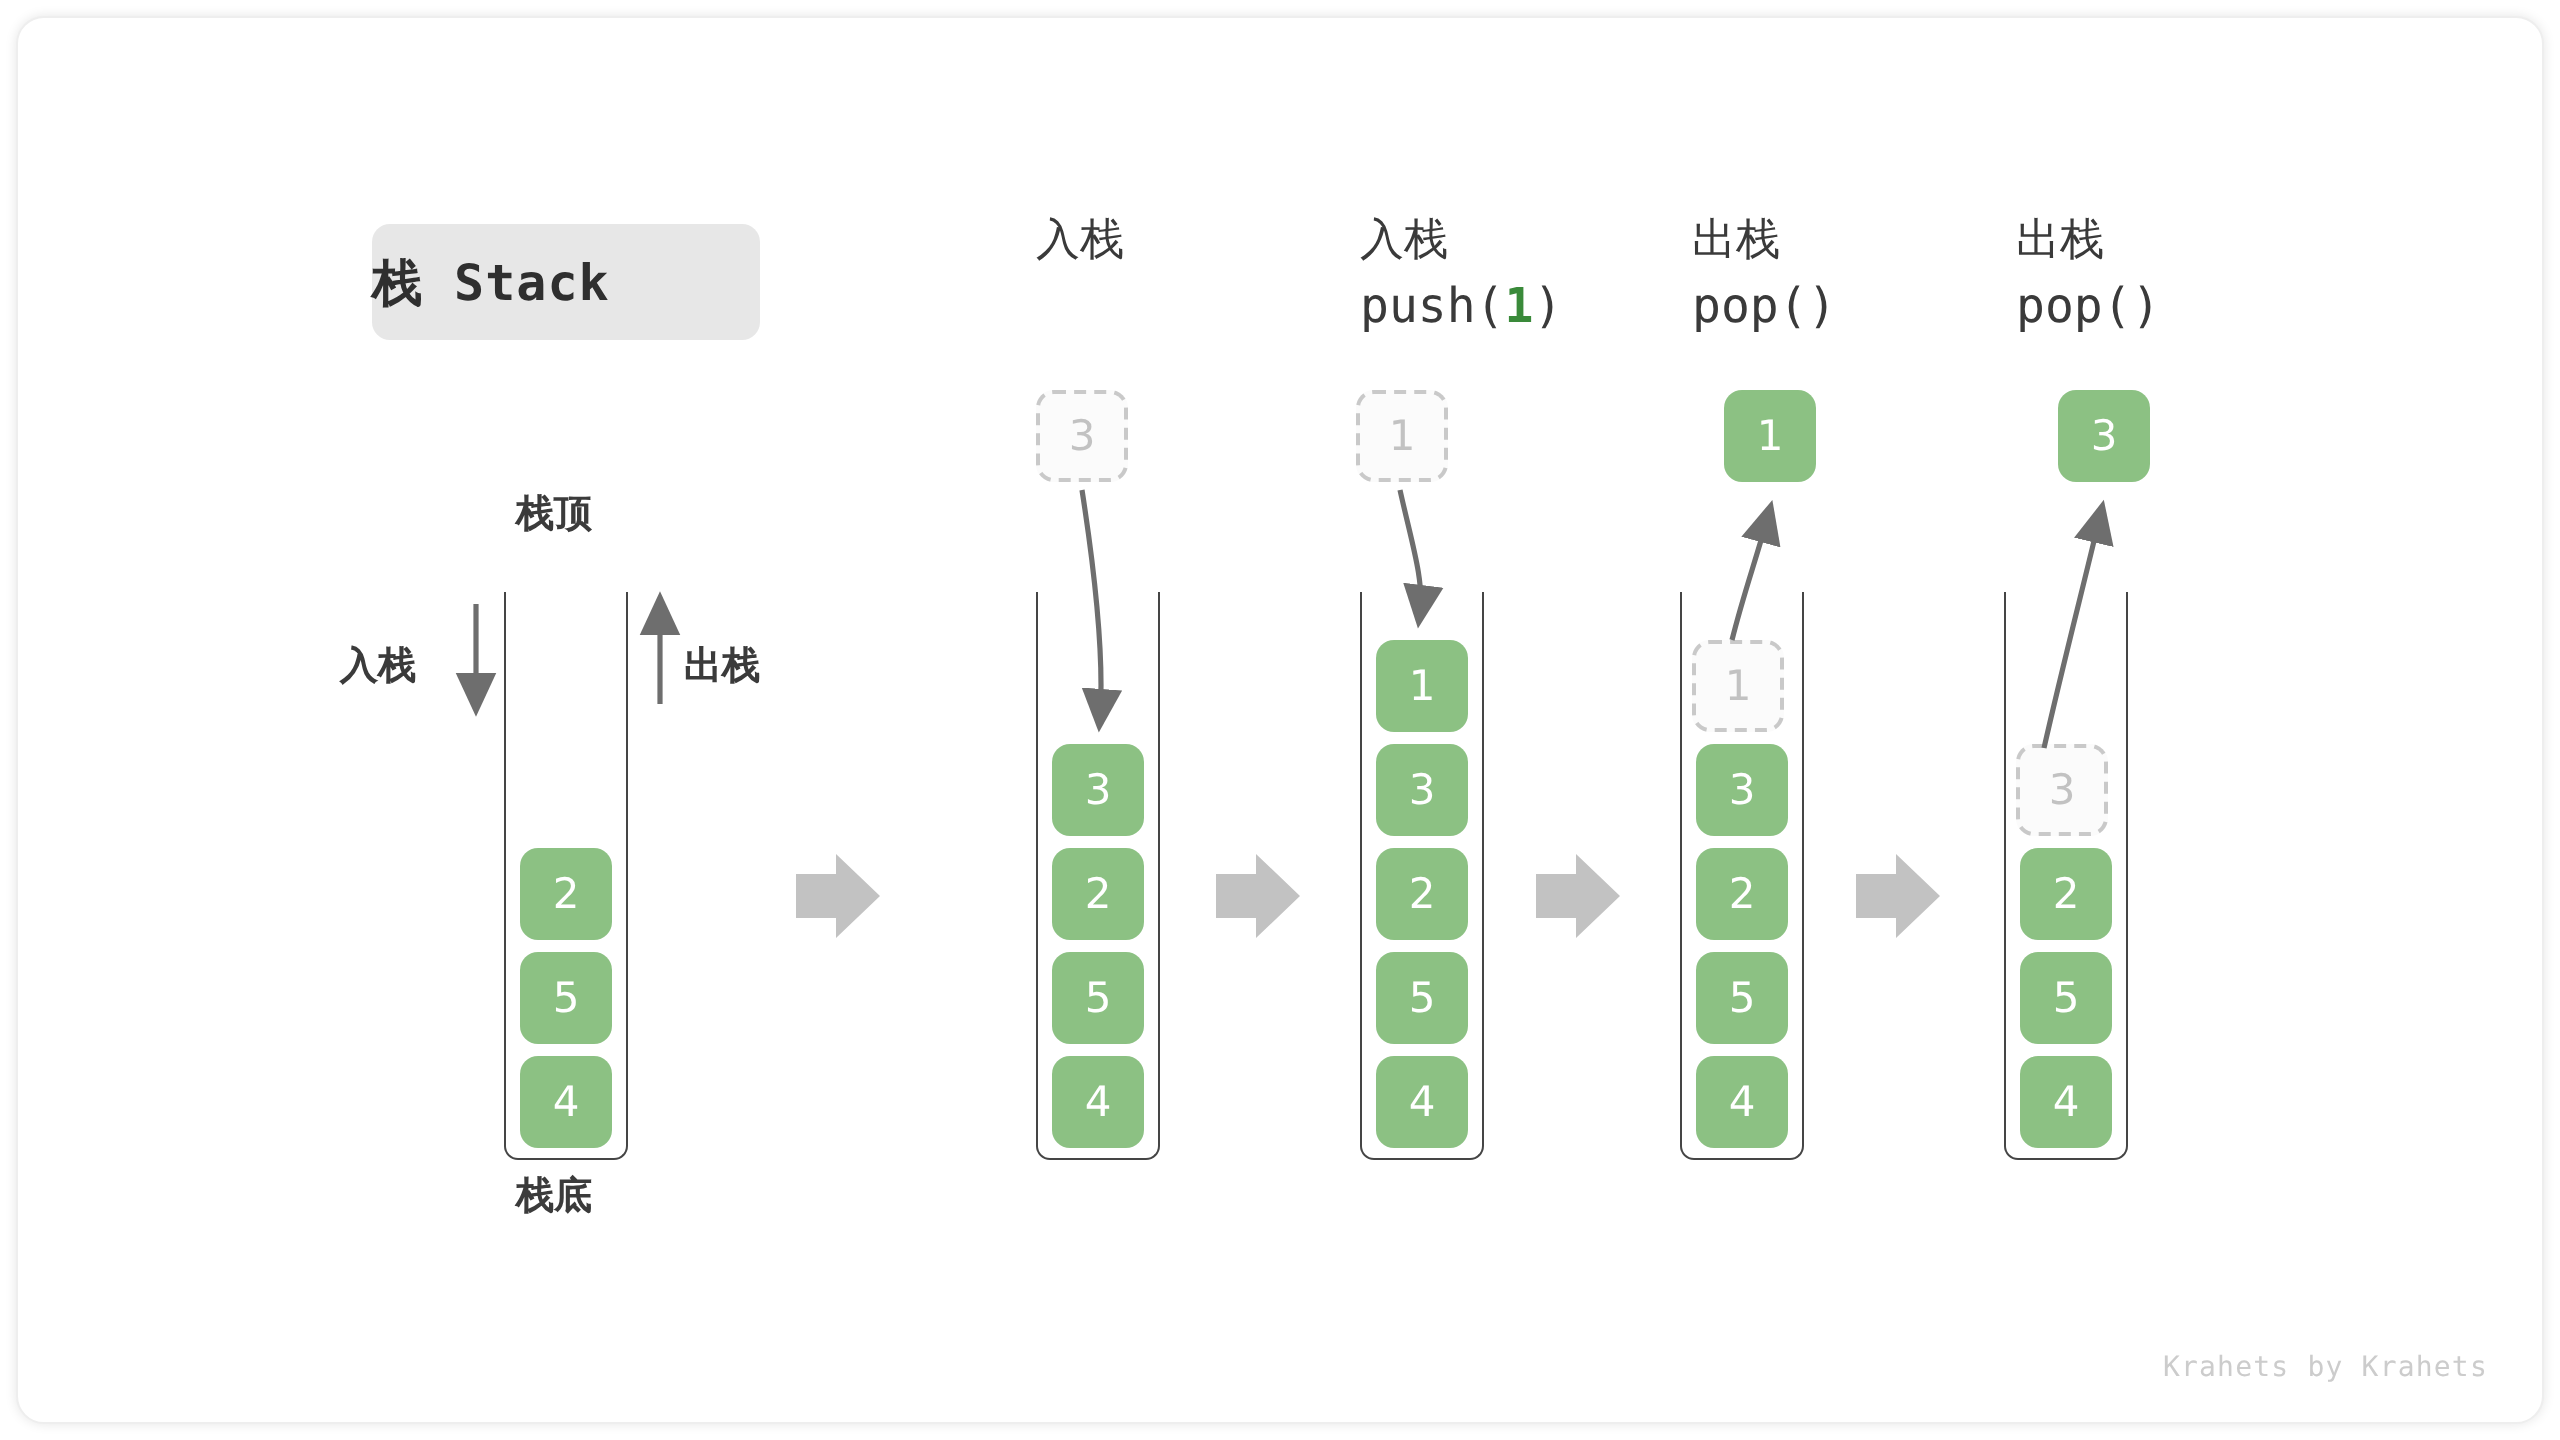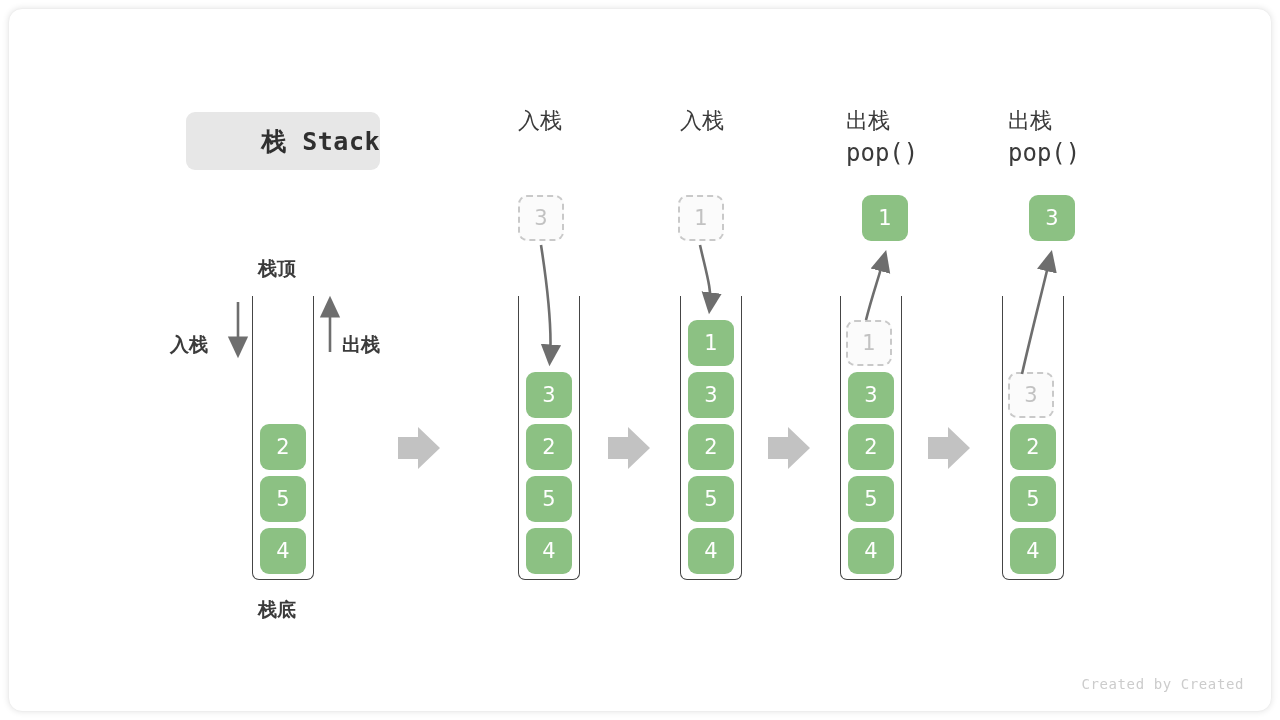--- a/index.html
+++ b/index.html
@@ -36,39 +36,38 @@
   #title-badge {
     position: absolute;
     left: 186px;
     top: 112px;
     width: 194px;
     height: 58px;
     background: #e7e7e7;
     border-radius: 9px;
     display: flex;
     align-items: center;
-    justify-content: flex-end;
+    justify-content: flex-start;
   }
   #title-badge .title-text {
     font-family: "DejaVu Sans Mono", "Liberation Mono", monospace;
     font-size: 25px;
     font-weight: bold;
     color: #2f2f2f;
     letter-spacing: 0.5px;
     white-space: nowrap;
   }
   
   .cn-label {
     position: absolute;
     font-family: "DejaVu Sans", "Liberation Sans", sans-serif;
     font-size: 19px;
     font-weight: bold;
     color: #3b3b3b;
     white-space: nowrap;
-    margin-top: 12px;
   }
   
   .col-head {
     position: absolute;
     width: 200px;
     text-align: left;
     white-space: nowrap;
   }
   .col-head .line-cn {
     font-family: "DejaVu Sans", "Liberation Sans", sans-serif;
@@ -169,20 +168,21 @@
   </div>
   <div class="cell ghost" style="left:518px; top:195px;">3</div>
   <div class="stack-box" style="left:518px; top:296px; height:284px;"></div>
   <div class="cell solid" style="left:526px; top:372px;">3</div>
   <div class="cell solid" style="left:526px; top:424px;">2</div>
   <div class="cell solid" style="left:526px; top:476px;">5</div>
   <div class="cell solid" style="left:526px; top:528px;">4</div>
 
   <div class="col-head" style="left:680px; top:106px;">
     <span class="line-cn">入栈</span>
+    <span class="line-code"><span>push(</span><span class="arg">1</span><span>)</span></span>
   </div>
   <div class="cell ghost" style="left:678px; top:195px;">1</div>
   <div class="stack-box" style="left:680px; top:296px; height:284px;"></div>
   <div class="cell solid" style="left:688px; top:320px;">1</div>
   <div class="cell solid" style="left:688px; top:372px;">3</div>
   <div class="cell solid" style="left:688px; top:424px;">2</div>
   <div class="cell solid" style="left:688px; top:476px;">5</div>
   <div class="cell solid" style="left:688px; top:528px;">4</div>
 
   <div class="col-head" style="left:846px; top:106px;">
@@ -246,14 +246,14 @@
       <path d="M608,437 L628,437 L628,427 L650,448 L628,469 L628,459 L608,459 z" fill="#c2c2c2"></path>
     </g>
     <g>
       <path d="M768,437 L788,437 L788,427 L810,448 L788,469 L788,459 L768,459 z" fill="#c2c2c2"></path>
     </g>
     <g>
       <path d="M928,437 L948,437 L948,427 L970,448 L948,469 L948,459 L928,459 z" fill="#c2c2c2"></path>
     </g>
   </svg>
 
-  <div id="footer">Created by Created</div>
+  <div id="footer">Krahets by Krahets</div>
 </div>
 
 </body></html>

